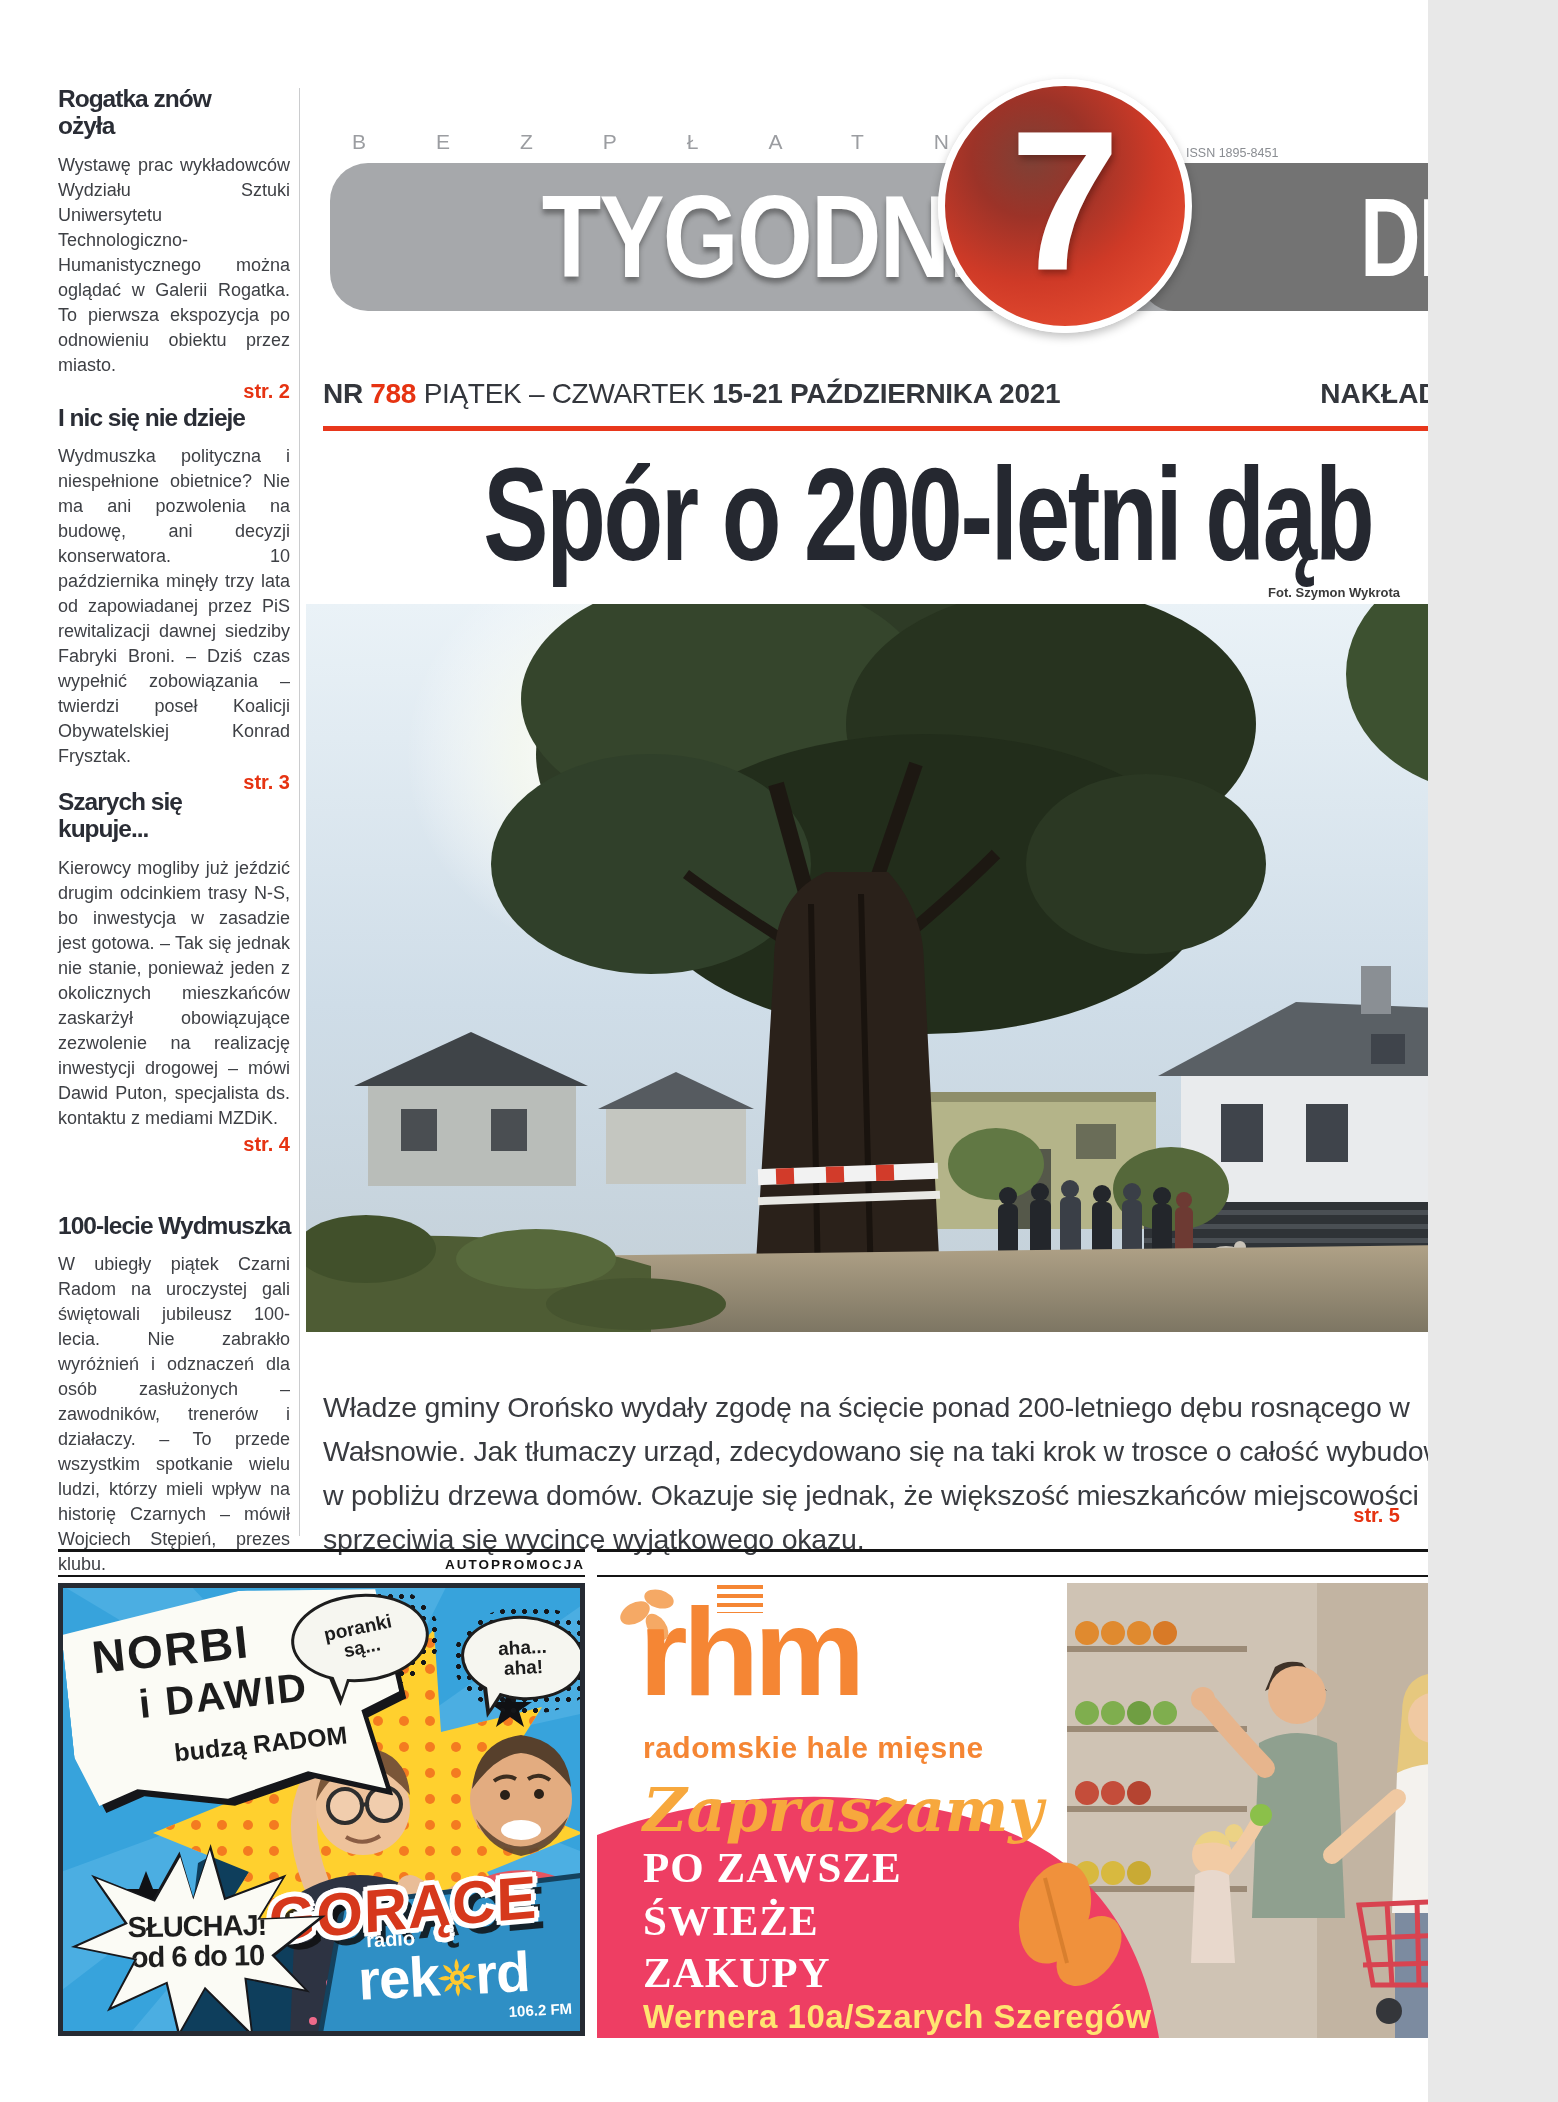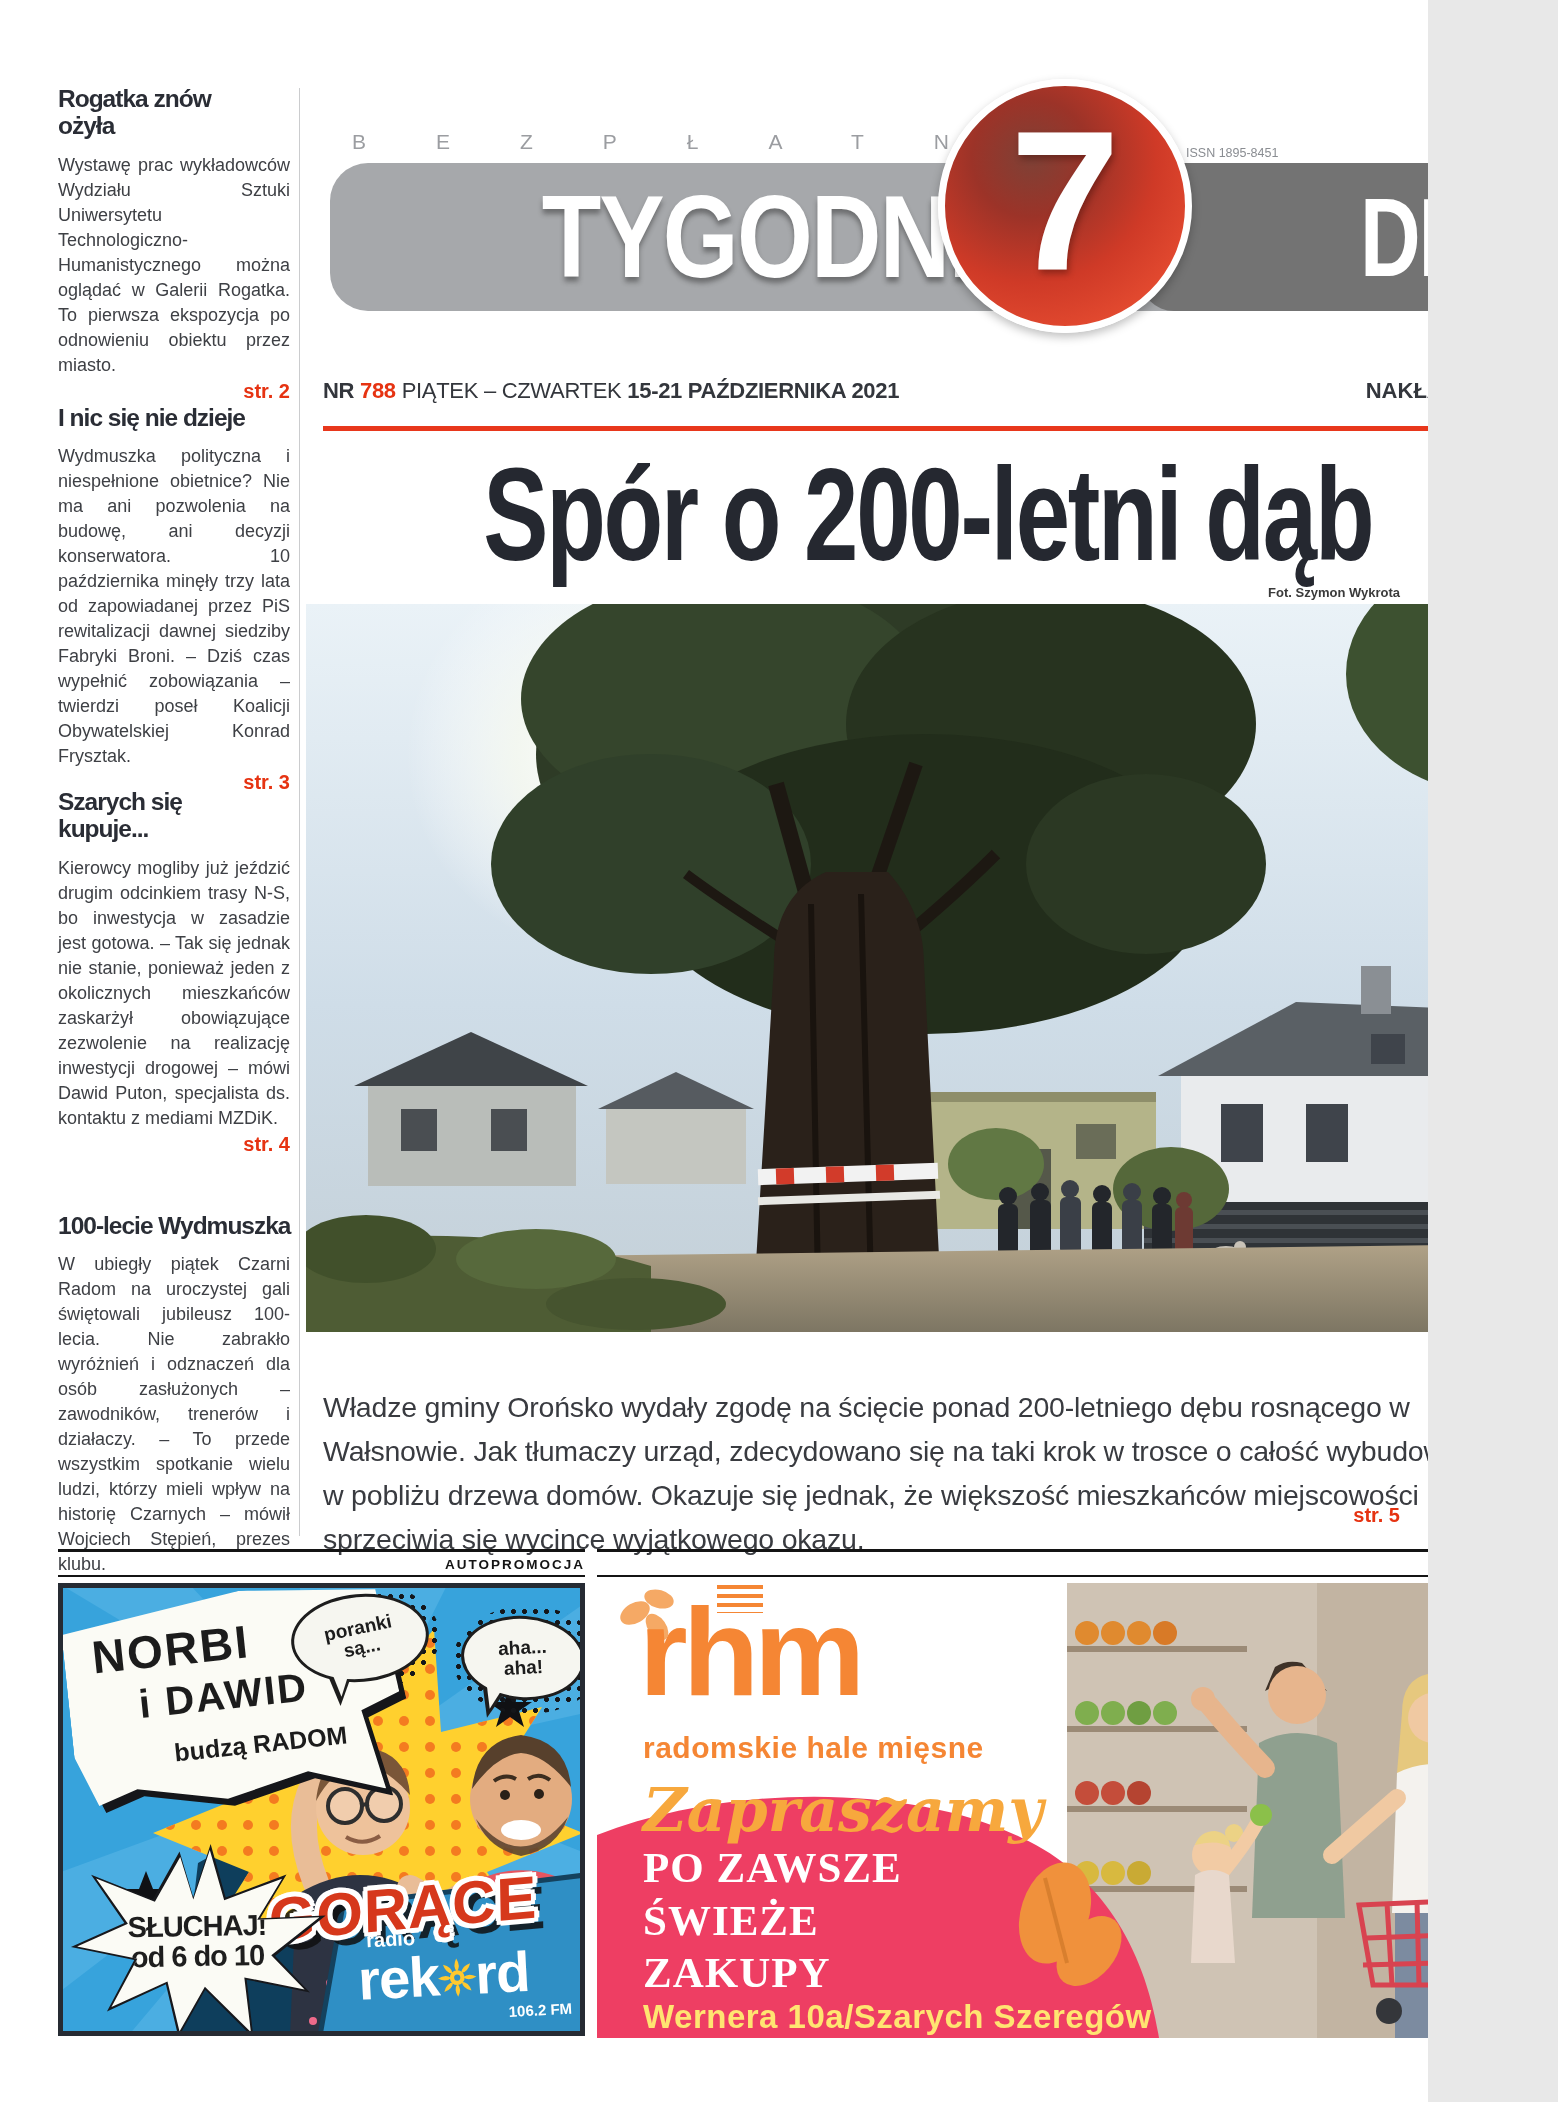--- a/index.html
+++ b/index.html
@@ -31,21 +31,21 @@
   .issn{position:absolute;left:1186px;top:146px;font-size:12.5px;color:#8a8d92;font-weight:400;}
   .mast-circle{position:absolute;left:938px;top:79px;width:254px;height:254px;border-radius:50%;
                border:7px solid #ffffff;
                background:radial-gradient(circle at 36% 30%, #7e4136 0%, #9c3328 26%, #cf3a27 55%, #e2492f 78%, #bb2d20 100%);
                display:flex;align-items:center;justify-content:center;
                box-shadow:0 4px 10px rgba(0,0,0,.25);}
   .mast-seven{font-size:198px;font-weight:800;color:#fff;line-height:1;margin-top:-10px;
               text-shadow:2px 4px 6px rgba(60,10,5,.4);}
 
   .issue-row{position:absolute;left:323px;top:378px;width:1209px;display:flex;
-             justify-content:space-between;align-items:baseline;font-size:22px;color:#33363c;}
+             justify-content:space-between;align-items:baseline;font-size:28px;color:#33363c;}
   .issue-left{white-space:nowrap;letter-spacing:-.3px;}
   .issue-nr{font-weight:600;}
   .issue-num{font-weight:800;color:#e63312;}
   .issue-days{font-weight:400;}
   .issue-date{font-weight:800;}
   .circulation{font-weight:800;white-space:nowrap;}
   .red-rule{position:absolute;left:323px;top:426px;width:1209px;height:5px;background:#e8371c;}
 
   
   .headline-wrap{position:absolute;left:323px;top:438px;width:1209px;height:152px;

